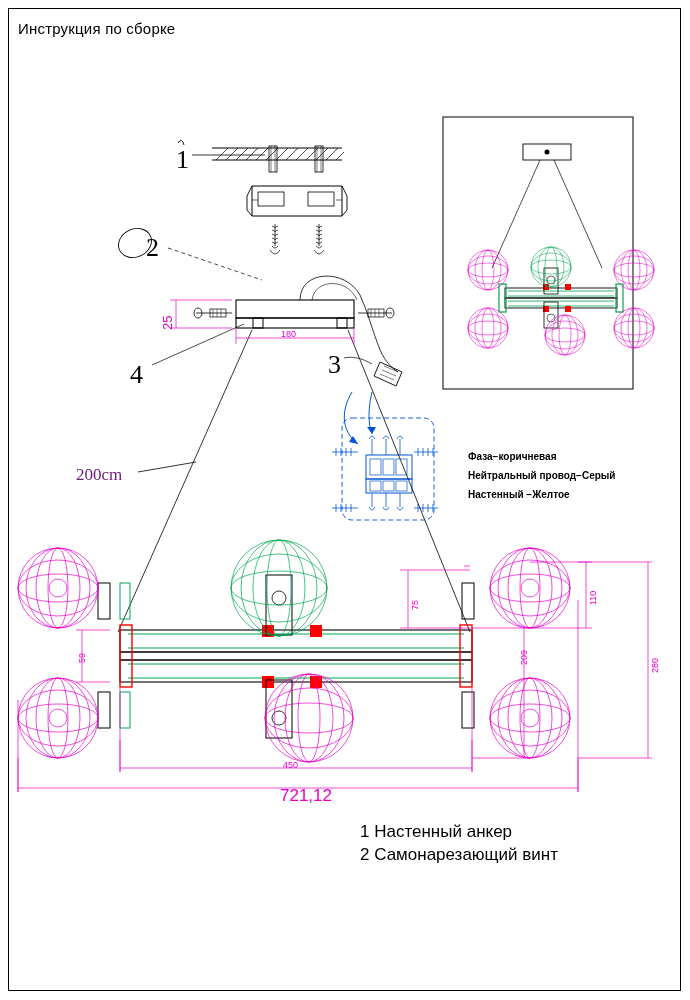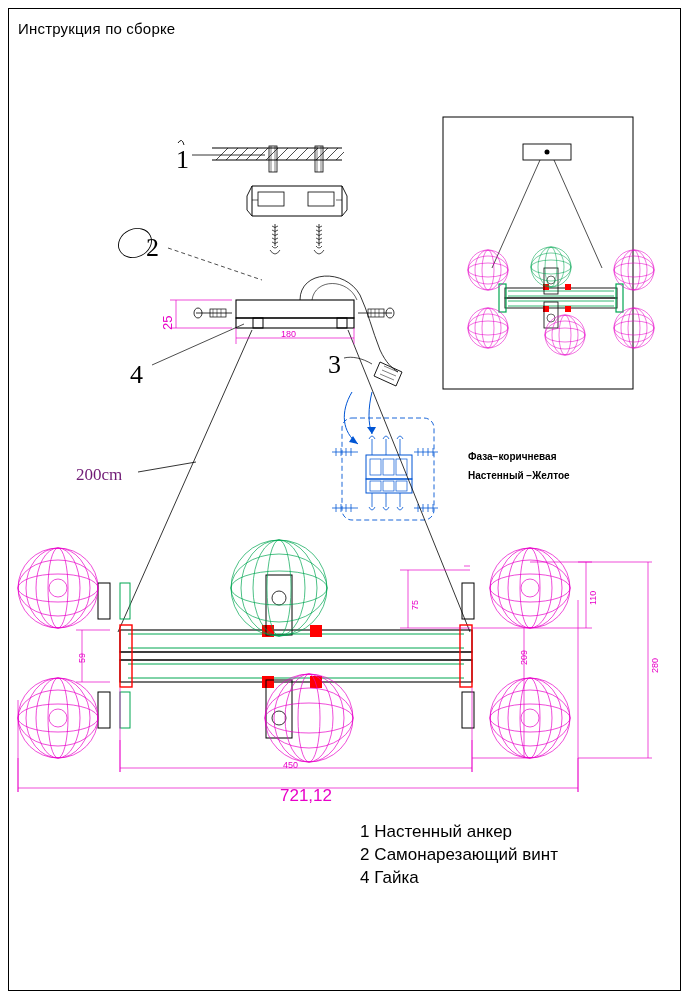--- a/index.html
+++ b/index.html
@@ -454,23 +454,23 @@
   <div class="dimtext" style="left:283px; top:760px;">450</div>
   <div class="dimtext" style="left:280px; top:786px; font-size:17px;">721,12</div>
   <div class="dimtext vert" style="left:410px; top:610px;">75</div>
   <div class="dimtext vert" style="left:588px; top:605px;">110</div>
   <div class="dimtext vert" style="left:77px; top:663px;">59</div>
   <div class="dimtext vert" style="left:519px; top:665px;">209</div>
   <div class="dimtext vert" style="left:650px; top:673px;">280</div>
 
   <div class="wirelegend">
     <div>Фаза−коричневая</div>
+    <div>Нейтральный провод−Серый</div>
     <div>Настенный −Желтое</div>
   </div>
 
   <div class="legend">
     <div>1 Настенный анкер</div>
     <div>2 Самонарезающий винт</div>
-    <div>4 Гайка</div>
   </div>
 
 
 </div>
 
 </body></html>

